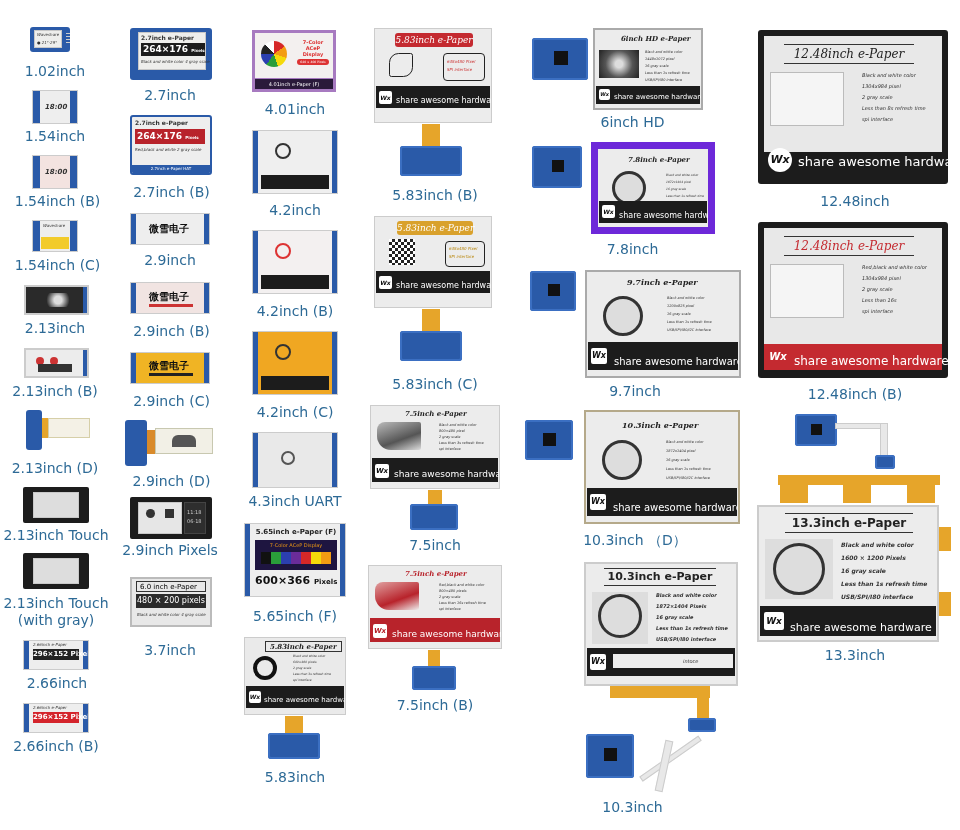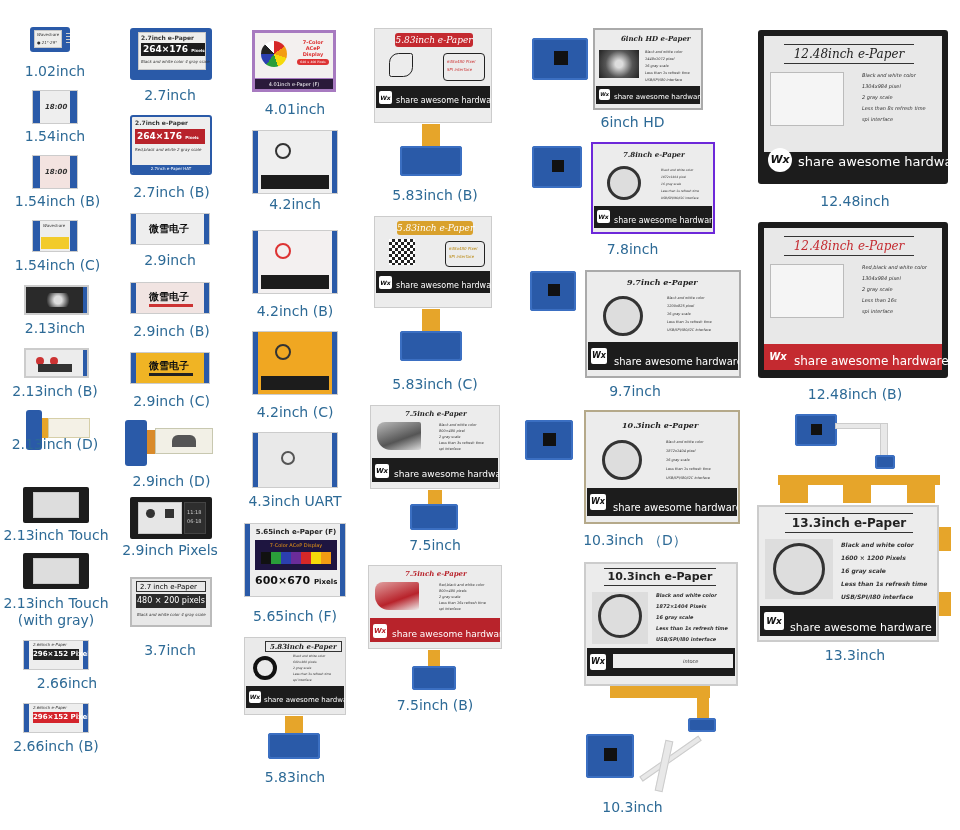--- a/index.html
+++ b/index.html
@@ -80,21 +80,21 @@
     <div style="position:absolute;left:24px;top:7px;width:8px;height:8px;border-radius:50%;background:#c33;"></div>
     <div style="position:absolute;left:12px;top:14px;width:34px;height:8px;background:#333;"></div>
   </div>
   <div class="label" style="left:5px;top:383px;width:100px;">2.13inch (B)</div>
 </div>
 
 <div class="item">
   <div class="panel pcb" style="left:26px;top:410px;width:16px;height:40px;"></div>
   <div class="panel" style="left:42px;top:418px;width:6px;height:20px;background:#e6a52a;"></div>
   <div class="panel" style="left:48px;top:418px;width:42px;height:20px;background:#f4f1e6;border:1px solid #d6cfa8;"></div>
-  <div class="label" style="left:5px;top:436px;width:100px;">2.13inch (D)</div>
+  <div class="label" style="left:5px;top:460px;width:100px;">2.13inch (D)</div>
 </div>
 
 <div class="item">
   <div class="panel blk" style="left:23px;top:487px;width:66px;height:36px;border-radius:2px;">
     <div class="screen" style="left:10px;top:5px;width:46px;height:26px;background:#ddd;"></div>
   </div>
   <div class="label" style="left:0px;top:527px;width:112px;">2.13inch Touch</div>
 </div>
 
 <div class="item">
@@ -105,21 +105,21 @@
   <div class="label" style="left:0px;top:612px;width:112px;">(with gray)</div>
 </div>
 
 <div class="item">
   <div class="panel" style="left:23px;top:640px;width:66px;height:30px;background:#eee;border:1px solid #ccc;">
     <div class="pcb-side" style="left:0;width:5px;"></div>
       <div class="pcb-side" style="right:0;width:5px;"></div>
     <div class="small" style="left:9px;top:1px;font-size:4px;">2.66inch e-Paper</div>
     <div style="position:absolute;left:9px;top:8px;width:46px;height:11px;background:#222;color:#fff;font-size:7px;font-weight:bold;line-height:11px;text-align:center;white-space:nowrap;">296×152 Pixels</div>
   </div>
-  <div class="label" style="left:27px;top:675px;width:80px;">2.66inch</div>
+  <div class="label" style="left:17px;top:675px;width:80px;">2.66inch</div>
 </div>
 
 <div class="item">
   <div class="panel" style="left:23px;top:703px;width:66px;height:30px;background:#eee;border:1px solid #ccc;">
     <div class="pcb-side" style="left:0;width:5px;"></div>
       <div class="pcb-side" style="right:0;width:5px;"></div>
     <div class="small" style="left:9px;top:1px;font-size:4px;">2.66inch e-Paper</div>
     <div style="position:absolute;left:9px;top:8px;width:46px;height:11px;background:#d4242c;color:#fff;font-size:7px;font-weight:bold;line-height:11px;text-align:center;white-space:nowrap;">296×152 Pixels</div>
   </div>
   <div class="label" style="left:8px;top:738px;width:96px;">2.66inch (B)</div>
@@ -193,21 +193,21 @@
     <div class="screen" style="left:54px;top:5px;width:22px;height:32px;background:#2e2e2e;border-color:#444;">
       <div class="small" style="left:2px;top:6px;color:#ccc;font-size:5px;font-style:normal;">11:18</div>
       <div class="small" style="left:2px;top:15px;color:#ccc;font-size:5px;font-style:normal;">06-18</div>
     </div>
   </div>
   <div class="label" style="left:115px;top:542px;width:110px;">2.9inch Pixels</div>
 </div>
 
 <div class="item">
   <div class="panel" style="left:130px;top:577px;width:82px;height:50px;background:#e8e8e8;border:2px solid #bbb;">
-    <div style="position:absolute;left:4px;top:2px;width:70px;height:11px;border:1px solid #333;font-size:7px;line-height:11px;padding-left:3px;box-sizing:border-box;white-space:nowrap;">2.7 inch e-Paper</div>
+    <div style="position:absolute;left:4px;top:2px;width:70px;height:11px;border:1px solid #333;font-size:7px;line-height:11px;padding-left:3px;box-sizing:border-box;white-space:nowrap;">6.0 inch e-Paper</div>
     <div style="position:absolute;left:4px;top:15px;width:70px;height:14px;background:#2b2b2b;color:#fff;font-size:8px;line-height:14px;text-align:center;white-space:nowrap;">480 × 200 pixels</div>
     <div class="small" style="left:5px;top:33px;font-size:4px;">Black and white color 4 gray scale</div>
   </div>
   <div class="label" style="left:130px;top:642px;width:80px;">3.7inch</div>
 </div>
 
 <div class="item">
   <div class="panel" style="left:252px;top:30px;width:84px;height:62px;background:#a77ac0;padding:3px;">
     <div style="position:absolute;left:3px;top:3px;right:3px;bottom:14px;background:#f3f0ef;">
       <div style="position:absolute;left:6px;top:8px;width:26px;height:26px;border-radius:50%;background:conic-gradient(#d62828 0 15%,#f39c12 15% 30%,#f5d90a 30% 45%,#2a9d3a 45% 60%,#2b3fb0 60% 75%,#222 75% 88%,#fff 88% 100%);"></div>
@@ -219,21 +219,21 @@
   <div class="label" style="left:250px;top:101px;width:90px;">4.01inch</div>
 </div>
 
 <div class="item">
   <div class="panel" style="left:252px;top:130px;width:86px;height:64px;background:#efefef;border:1px solid #ccc;">
     <div class="pcb-side" style="left:0;width:5px;"></div>
       <div class="pcb-side" style="right:0;width:5px;"></div>
     <div style="position:absolute;left:22px;top:12px;width:12px;height:12px;border-radius:50%;border:2px solid #333;"></div>
     <div style="position:absolute;left:8px;right:8px;bottom:4px;height:14px;background:#1c1c1c;"></div>
   </div>
-  <div class="label" style="left:250px;top:196px;width:90px;">4.2inch</div>
+  <div class="label" style="left:250px;top:202px;width:90px;">4.2inch</div>
 </div>
 
 <div class="item">
   <div class="panel" style="left:252px;top:230px;width:86px;height:64px;background:#f3f0f0;border:1px solid #ccc;">
     <div class="pcb-side" style="left:0;width:5px;"></div>
       <div class="pcb-side" style="right:0;width:5px;"></div>
     <div style="position:absolute;left:22px;top:12px;width:12px;height:12px;border-radius:50%;border:2px solid #d33;"></div>
     <div style="position:absolute;left:8px;right:8px;bottom:4px;height:14px;background:#1c1c1c;"></div>
   </div>
   <div class="label" style="left:245px;top:303px;width:100px;">4.2inch (B)</div>
@@ -260,21 +260,21 @@
 
 <div class="item">
   <div class="panel" style="left:244px;top:523px;width:102px;height:74px;background:#eee;border:1px solid #ccc;">
     <div class="pcb-side" style="left:0;width:5px;"></div>
       <div class="pcb-side" style="right:0;width:5px;"></div>
     <div style="position:absolute;left:10px;top:4px;width:82px;font-size:7px;font-weight:bold;color:#222;text-align:center;white-space:nowrap;">5.65inch e-Paper (F)</div>
     <div style="position:absolute;left:10px;top:16px;width:82px;height:30px;background:#1e1540;">
       <div style="position:absolute;left:0;top:2px;width:82px;color:#f39c12;font-size:5px;text-align:center;white-space:nowrap;">7-Color ACeP Display</div>
       <div style="position:absolute;left:6px;top:12px;width:70px;height:12px;background:linear-gradient(90deg,#111 0 14%,#2a9d3a 14% 28%,#2b3fb0 28% 43%,#6a2c9a 43% 57%,#d62828 57% 71%,#f5d90a 71% 86%,#f39c12 86% 100%);"></div>
     </div>
-    <div style="position:absolute;left:10px;top:50px;width:82px;font-size:11px;font-weight:bold;color:#111;text-align:center;white-space:nowrap;"><span>600×670</span> <span style="font-size:7px;">Pixels</span></div>
+    <div style="position:absolute;left:10px;top:50px;width:82px;font-size:11px;font-weight:bold;color:#111;text-align:center;white-space:nowrap;"><span>600×366</span> <span style="font-size:7px;">Pixels</span></div>
   </div>
   <div class="label" style="left:240px;top:608px;width:110px;">5.65inch (F)</div>
 </div>
 
 <div class="item">
   <div class="panel" style="left:244px;top:637px;width:102px;height:78px;background:#eaeaea;border:1px solid #ccc;">
     <div class="txt" style="left:20px;top:3px;font-size:7px;border:1px solid #333;padding:0 4px;">5.83inch e-Paper</div>
     <div style="position:absolute;left:8px;top:18px;width:24px;height:24px;border-radius:50%;border:4px solid #111;box-sizing:border-box;"></div>
     <div class="small" style="left:48px;top:16px;font-size:3px;">Black and white color</div>
     <div class="small" style="left:48px;top:22px;font-size:3px;">600×480 pixels</div>
@@ -380,21 +380,21 @@
       <div class="bantxt" style="left:18px;top:7px;font-size:7px;">share awesome hardware</div>
     </div>
   </div>
   <div class="label" style="left:590px;top:114px;width:85px;">6inch HD</div>
 </div>
 
 <div class="item">
   <div class="driver" style="left:532px;top:146px;width:50px;height:42px;">
       <div class="chip" style="left:20px;top:14px;width:12px;height:12px;"></div>
     </div>
-  <div class="panel" style="left:591px;top:142px;width:124px;height:92px;background:#ececec;border:2px solid #6d28d9;">
+  <div class="panel" style="left:591px;top:142px;width:124px;height:92px;background:#ececec;border:7px solid #6d28d9;">
     <div class="txt" style="left:30px;top:6px;font-size:7px;">7.8inch e-Paper</div>
     <div class="circle" style="left:14px;top:22px;width:34px;height:34px;"></div>
     <div class="small" style="left:68px;top:24px;font-size:3px;">Black and white color</div>
     <div class="small" style="left:68px;top:31px;font-size:3px;">1872x1404 pixel</div>
     <div class="small" style="left:68px;top:38px;font-size:3px;">16 gray scale</div>
     <div class="small" style="left:68px;top:45px;font-size:3px;">Less than 1s refresh time</div>
     <div class="small" style="left:68px;top:52px;font-size:3px;">USB/SPI/I80/I2C interface</div>
     <div class="banner blk" style="height:22px;bottom:4px;left:1px;right:1px;">
       <div class="wlogo" style="left:3px;top:4px;width:13px;height:13px;font-size:6px;line-height:13px;">Wх</div>
       <div class="bantxt" style="left:20px;top:10px;font-size:8px;">share awesome hardware</div>

